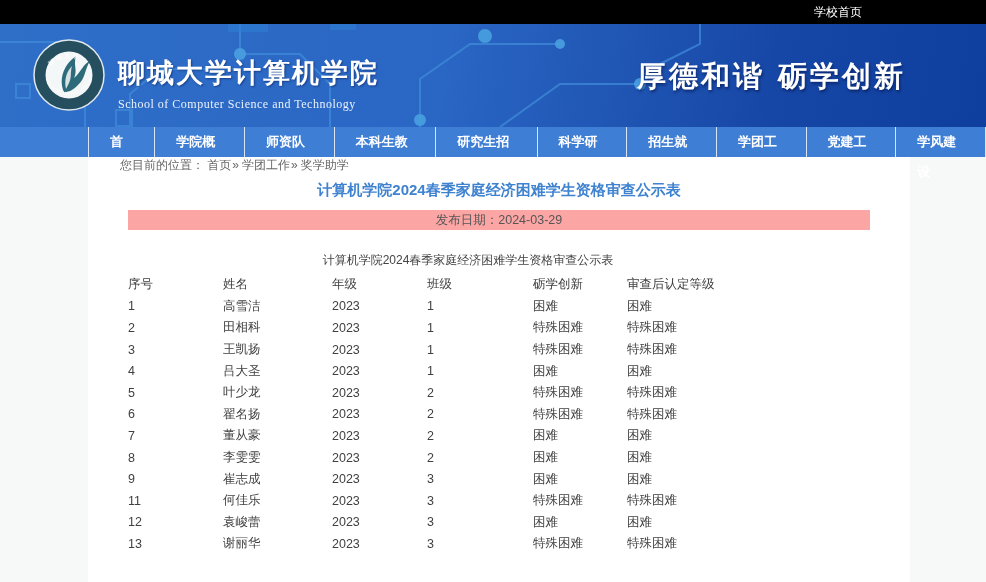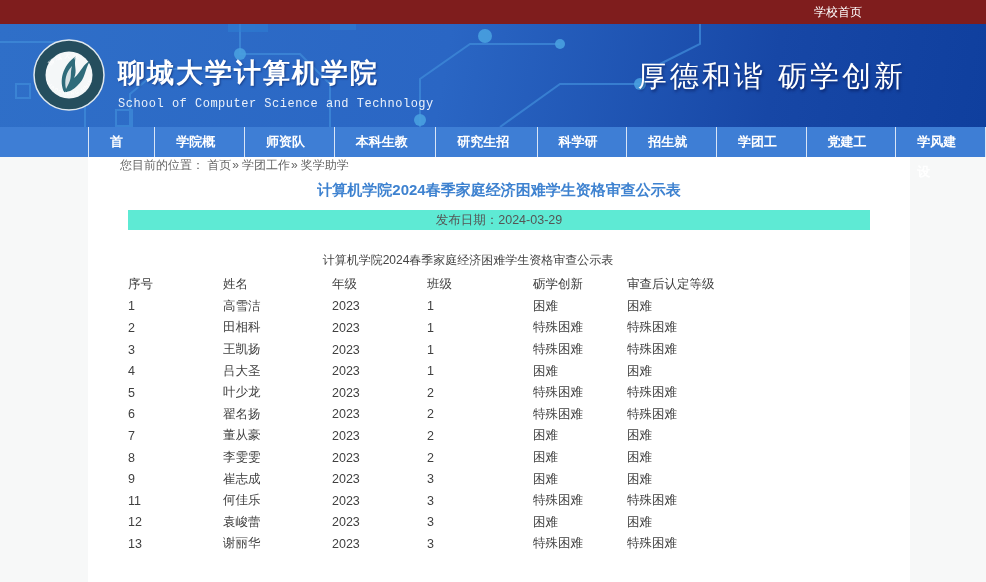--- a/index.html
+++ b/index.html
@@ -1,55 +1,55 @@
 <!DOCTYPE html>
 <html><head>
 <meta charset="utf-8">
 <style>
   * { margin:0; padding:0; box-sizing:border-box; }
   html,body { width:986px; height:582px; overflow:hidden; background:#f7f8f8;
               font-family:"Liberation Sans", sans-serif; }
 
   
-  .topbar { position:relative; height:24px; background:#7f1d1d; }
+  .topbar { position:relative; height:24px; background:#000000; }
   .topbar a { position:absolute; right:124px; top:4px; color:#fff;
               font-size:12px; text-decoration:none; cursor:pointer; }
 
   
   .banner { position:relative; height:103px;
             background:linear-gradient(100deg,#2f6fc8 0%, #2a66c4 45%, #1747a6 78%, #0f3f9e 100%);
             overflow:hidden; }
   .circuit { position:absolute; inset:0; pointer-events:none; }
   .logo { position:absolute; left:33px; top:15px; width:72px; height:72px; }
   .site-title-block { position:absolute; left:118px; top:22px; color:#fff; }
   .site-title { font-family:"DejaVu Serif", serif; font-weight:bold;
                 font-size:27px; letter-spacing:2px; text-shadow:1px 1px 2px rgba(0,20,80,.5);margin-top:9px; }
-  .site-subtitle { font-family:Liberation Mono, monospace; font-size:12px; margin-top:6px;
+  .site-subtitle { font-family:Liberation Serif, serif; font-size:12px; margin-top:6px;
                    letter-spacing:.5px; color:#eaf1fb; }
   .motto { position:absolute; right:80px; top:33px; color:#fff;
-           font-family:"DejaVu Serif", serif; font-weight:normal; font-size:29px;
+           font-family:"DejaVu Serif", serif; font-weight:bold; font-size:29px;
            letter-spacing:3px; text-shadow:1px 2px 3px rgba(0,10,60,.55); }
 
   
   nav { height:30px; background:#3e7ed5; }
   nav ul { list-style:none; display:flex; height:30px; padding-left:88px; }
   nav li { color:#fff; font-size:13px; font-weight:bold; line-height:30px;
            padding:0 21px; border-right:1px solid rgba(255,255,255,.8); cursor:pointer; }
   nav li:first-child { border-left:1px solid rgba(255,255,255,.8); }
 
   
   .content { margin-left:88px; width:822px; background:#fff; min-height:425px;
              padding-bottom:30px; }
   .breadcrumb { margin-left:32px; font-size:12px; color:#666; }
   .breadcrumb a { color:#666; text-decoration:none; cursor:pointer; }
   .breadcrumb .sep { margin:0 3px 0 1px; }
   .article-title { margin-top:7px; text-align:center; color:#3e82d0;
                    font-size:15px; font-weight:bold; }
   .date-bar { margin:10px 40px 0 40px; height:20px; line-height:20px;
-              background:#5eead4; text-align:center; font-size:12.5px; color:#555; }
+              background:#fca5a5; text-align:center; font-size:12.5px; color:#555; }
   .table-caption { margin-top:22px; margin-left:40px; width:680px;
                    text-align:center; font-size:12px; color:#444; }
   table { margin:5px 0 0 40px; border-collapse:collapse; table-layout:fixed; }
   th, td { font-size:12.5px; color:#404040; font-weight:normal; text-align:left;
            height:21.6px; padding:0; vertical-align:middle; white-space:nowrap; }
   col.c1{width:95px} col.c2{width:109px} col.c3{width:95px}
   col.c4{width:106px} col.c5{width:94px} col.c6{width:150px}
 </style>
 </head>
 <body>

